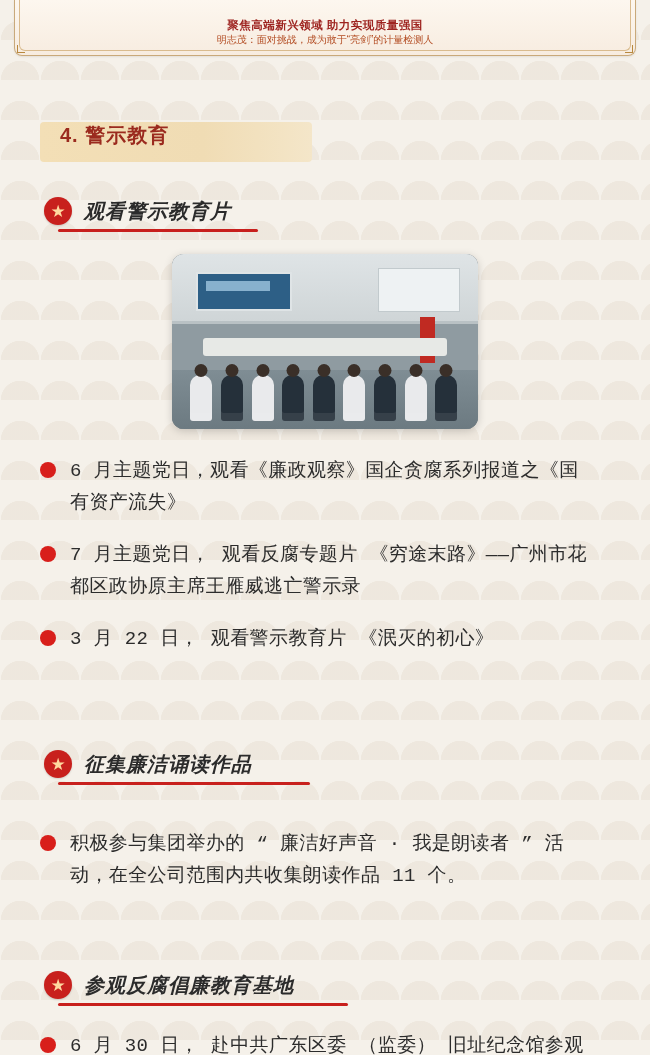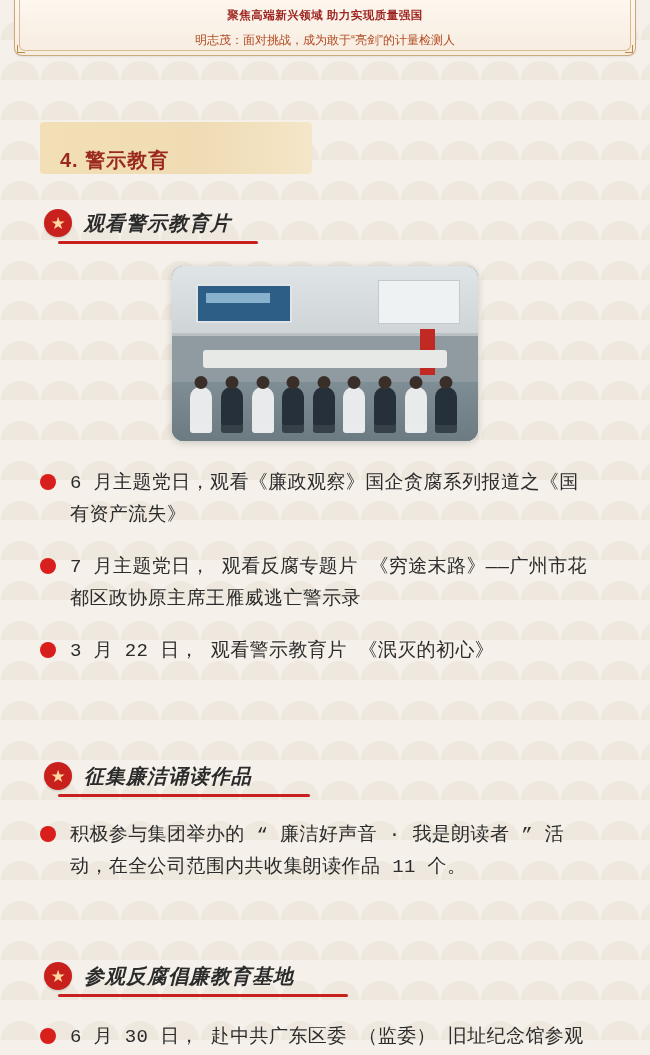--- a/index.html
+++ b/index.html
@@ -69,42 +69,42 @@
   .banner .b-title {
     color: #9e2420;
     font-size: 11.5px;
     font-weight: bold;
     letter-spacing: 0.5px;
     white-space: nowrap;
     line-height: 14px;
   }
   .banner .b-sub {
     color: #b24a20;
-    font-size: 12px;
+    font-size: 10px;
     line-height: 12px;
     white-space: nowrap;
-    margin-top: 12px;
+    margin-top: 2px;
   }
   .banner .corner {
     position: absolute;
     width: 7px; height: 7px;
     border: 1px solid #b8893f;
   }
   .banner .c-bl { left: 2px; bottom: 2px; border-top: none; border-right: none; }
   .banner .c-br { right: 2px; bottom: 2px; border-top: none; border-left: none; }
 
   
   .section-chip {
     margin: 66px 0 0 40px;
     width: 272px;
-    height: 52px;
+    height: 40px;
     background: linear-gradient(90deg, #f3dfb6 0%, #f0dcb4 60%, #f4e6c9 100%);
     border-radius: 4px;
     display: flex;
-    align-items: flex-end;
+    align-items: flex-start;
     padding-left: 20px;
     box-sizing: border-box;
   }
   .section-chip .txt {
     color: #9b2a1e;
     font-size: 20px;
     font-weight: bold;
     letter-spacing: 1px;
   }
 
@@ -330,21 +330,21 @@
   </div>
 
   <div class="gap-lg"></div>
 
   <div class="subhead">
     <div class="star-badge">★</div>
     <div class="stitle">征集廉洁诵读作品</div>
     <div class="underline" style="width:252px"></div>
   </div>
 
-  <div class="bullets" style="margin-top:26px">
+  <div class="bullets" style="margin-top:47px">
     <div class="bullet">
       <div class="dot"></div>
       <div class="btext">积极参与集团举办的 “ 廉洁好声音 · 我是朗读者 ” 活动，在全公司范围内共收集朗读作品 11 个。</div>
     </div>
   </div>
 
   <div class="gap-md"></div>
 
   <div class="subhead">
     <div class="star-badge">★</div>

